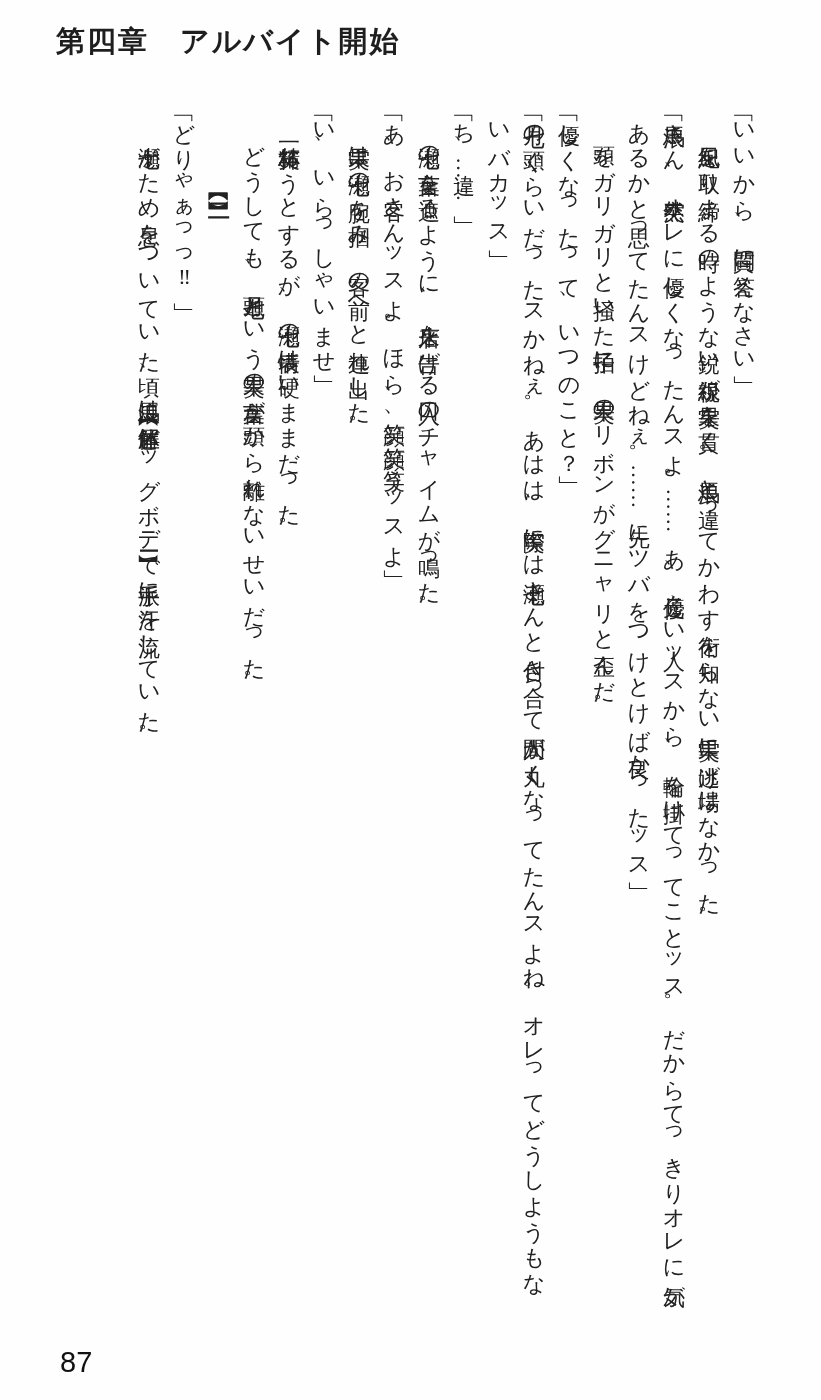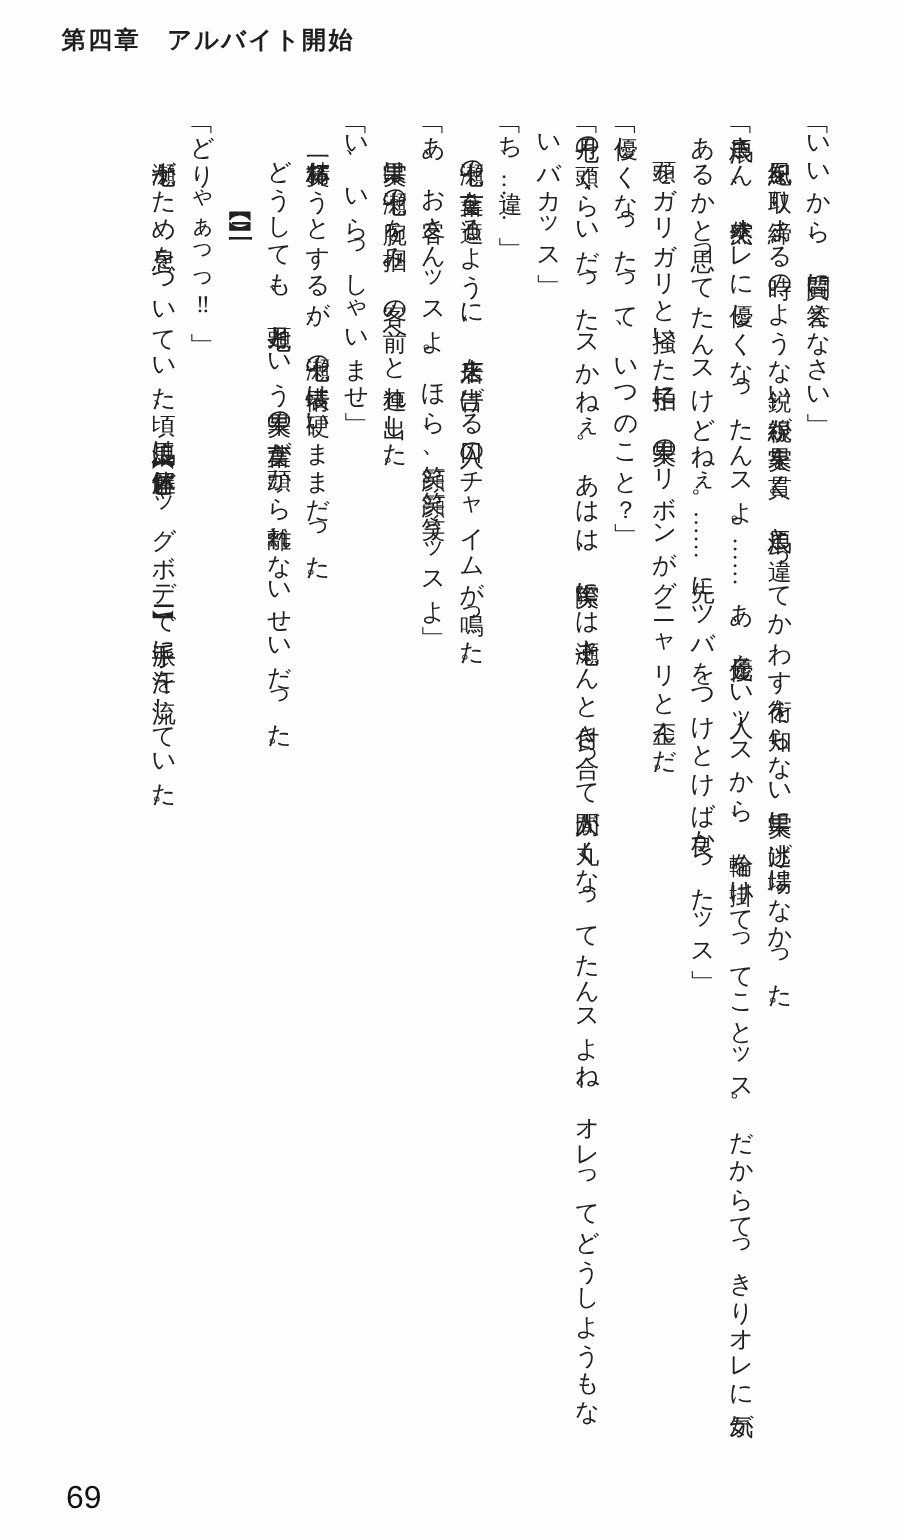--- a/index.html
+++ b/index.html
@@ -15,21 +15,21 @@
     background: #fefefe;
     overflow: hidden;
     font-family: "Liberation Serif", "DejaVu Serif", serif;
     color: #1e1e1e;
   }
   .chapter {
     position: absolute;
     left: 56px;
     top: 22px;
     margin: 0;
-    font-size: 22px;
+    font-size: 29px;
     font-weight: 600;
     letter-spacing: 2px;
     white-space: pre;
   }
   .vtext {
     position: absolute;
     top: 108px;
     right: 59px;
     height: 1190px;
     writing-mode: vertical-rl;
@@ -83,15 +83,15 @@
     <p class="dlg">「あ、お客さんッスよ。ほら、笑顔、笑顔。笑うッスよ」</p>
     <p class="nar">実果は七瀬の腕を掴み、客の前へと連れ出した。</p>
     <p class="dlg">「い、いらっしゃいませ」</p>
     <p class="nar">精一杯笑おうとするが、七瀬の表情は硬いままだった。</p>
     <p class="nar">どうしても、七月頭という実果の言葉が頭から離れないせいだった。</p>
     <p class="marker">【二】</p>
     <p class="dlg">「どりゃぁっっ‼」</p>
     <p class="nar">七瀬がため息をついていた頃、浪馬は解体屋【ビッグボデー】で派手に汗を流していた。</p>
   </div>
 
-  <div class="pagenum">69</div>
+  <div class="pagenum">87</div>
 
 </div>
 
 </body></html>

